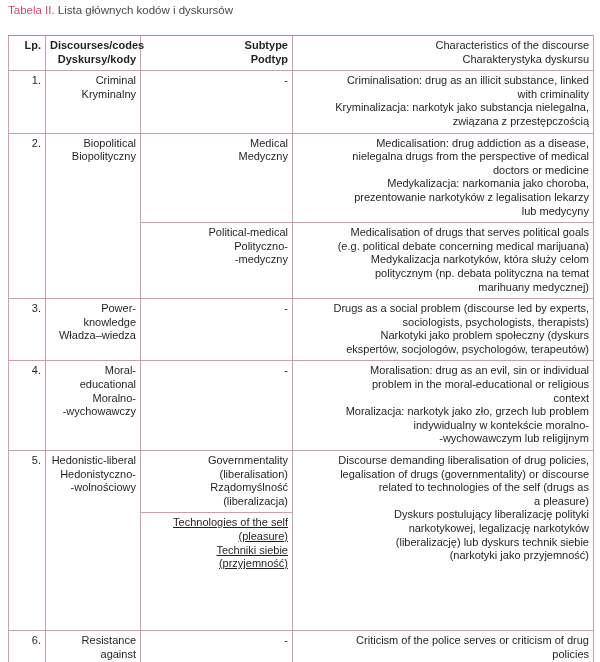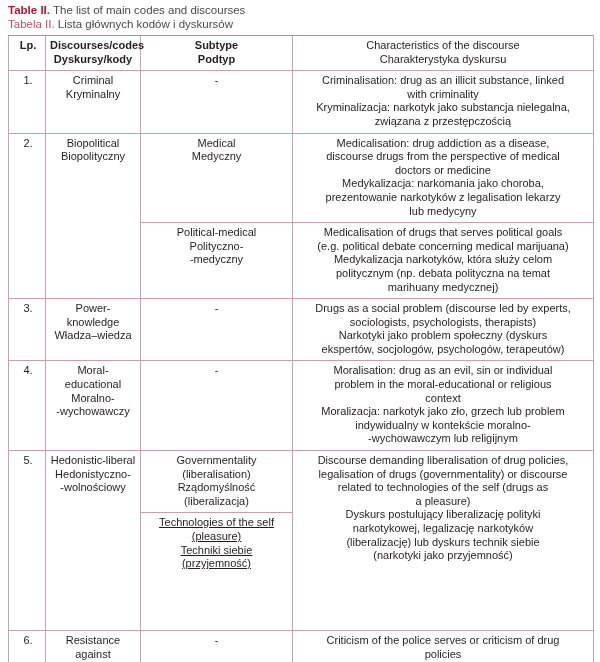--- a/index.html
+++ b/index.html
@@ -11,39 +11,36 @@
   .caption { position: absolute; left: 8px; top: 3px; font-size: 11.5px; line-height: 14px; color: #4a4a4a; }
   .caption .label-en { color: #b0172d; font-weight: bold; }
   .caption .label-pl { color: #c0506a; }
   table.main {
     position: absolute; left: 8px; top: 35px; width: 586px;
     border-collapse: collapse; table-layout: fixed;
     font-size: 11px; line-height: 13.6px;
   }
   table.main td, table.main th {
     border: 1px solid #c8a0ac; vertical-align: top; padding: 3px 4px 4px 4px;
-    text-align: center;
+    text-align: right;
   }
   table.main tr:first-child th { border-top: 1.5px solid #b8889a; }
   table.main tr:last-child td { border-bottom: 1.5px solid #b8889a; }
   table.main th { font-weight: bold; font-size: 11px; }
-  table.main td.lp, table.main th.lp { text-align: center; padding-left: 6px; }
+  table.main td.lp, table.main th.lp { text-align: right; padding-left: 6px; }
   .col-lp { width: 37px; }
   .col-disc { width: 95px; }
   .col-sub { width: 152px; }
   .col-char { width: auto; }
   .line { display: block; }
 </style>
 </head>
 <body>
 
 <div class="caption">
-  <div>
-    <span class="label-en">Table II.</span><span> The list of main codes and discourses</span>
-  </div>
   <div>
     <span class="label-pl">Tabela II.</span><span> Lista głównych kodów i dyskursów</span>
   </div>
 </div>
 
 <table class="main">
   <colgroup>
     <col class="col-lp">
       <col class="col-disc">
       <col class="col-sub">
@@ -86,21 +83,21 @@
         <td rowspan="2">
           <span class="line">Biopolitical</span>
           <span class="line">Biopolityczny</span>
         </td>
         <td>
           <span class="line">Medical</span>
           <span class="line">Medyczny</span>
         </td>
         <td>
           <span class="line">Medicalisation: drug addiction as a disease,</span>
-          <span class="line">discourse drugs from the perspective of medical</span>
+          <span class="line">nielegalna drugs from the perspective of medical</span>
           <span class="line">doctors or medicine</span>
           <span class="line">Medykalizacja: narkomania jako choroba,</span>
           <span class="line">prezentowanie narkotyków z legalisation lekarzy</span>
           <span class="line">lub medycyny</span>
         </td>
       </tr>
       <tr>
         <td>
           <span class="line">Political-medical</span>
           <span class="line">Polityczno-</span>

